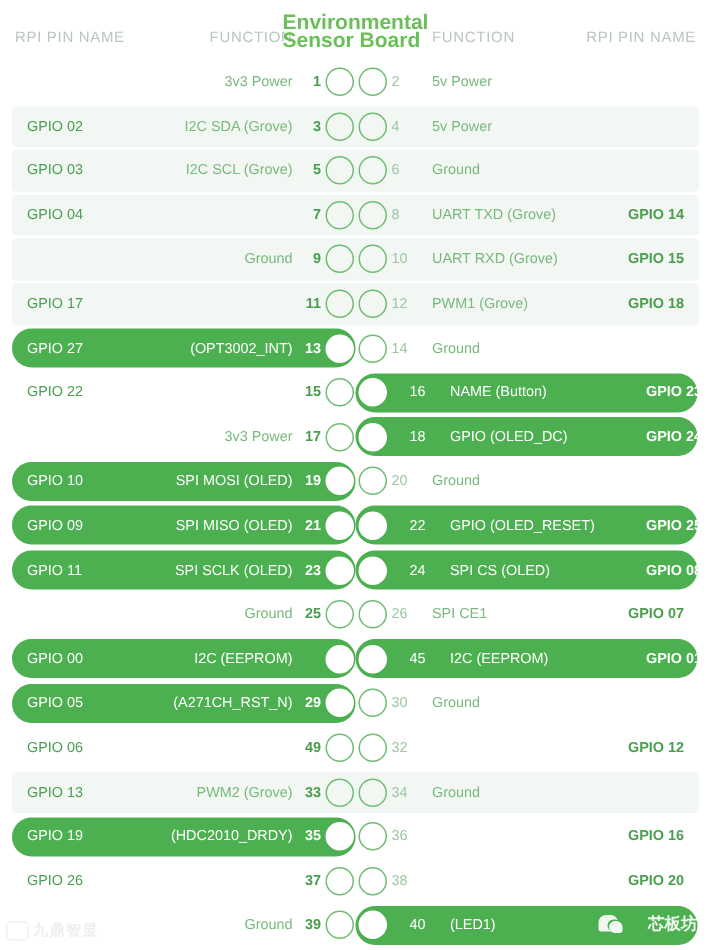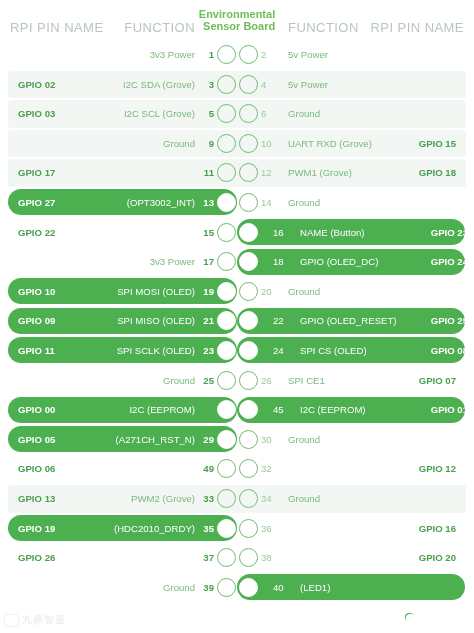--- a/index.html
+++ b/index.html
@@ -11,30 +11,30 @@
     position:relative;
   }
   .sheet{width:474px;height:633px;position:relative;}
 
   
   .hdr{
     position:relative;height:40px;
   }
   .hdr-cell{
     position:absolute;top:0;
-    font-size:13px;letter-spacing:.45px;
+    font-size:10px;letter-spacing:.45px;
     color:#b9c6bd;text-transform:uppercase;
     white-space:nowrap;
   }
   .hdr-l-name{left:10px;top:20px;}
   .hdr-l-func{left:195px;top:20px;transform:translateX(-100%);}
   .hdr-center{
     left:237px;top:9px;transform:translateX(-50%);
-    text-align:right;color:#6bbf59;font-weight:bold;
-    font-size:11px;letter-spacing:0;line-height:11.5px;
+    text-align:left;color:#6bbf59;font-weight:bold;
+    font-size:14px;letter-spacing:0;line-height:11.5px;
     text-transform:none;
   }
   .hdr-r-func{left:288px;top:20px;}
   .hdr-r-name{left:464px;top:20px;transform:translateX(-100%);}
 
   
   .rows{position:relative;}
   .row{
     position:relative;
     height:29.6px;
@@ -52,21 +52,21 @@
     background:#4caf50;border-radius:13px;
   }
   .pill.left{left:8px;right:237px;}
   .pill.right{left:237px;right:9px;}
 
   
   .c{
     position:absolute;top:0;height:29.6px;line-height:29.6px;
     font-size:9.6px;white-space:nowrap;
   }
-  .c-lname{left:18px;font-weight:bold;color:#4a9e4f;text-align:center;}
+  .c-lname{left:18px;font-weight:normal;color:#4a9e4f;text-align:center;}
   .c-lfunc{left:195px;transform:translateX(-100%);color:#79b97c;}
   .c-lnum{left:214px;transform:translateX(-100%);font-weight:bold;color:#4a9e4f;}
   .c-rnum{left:261px;color:#9dc7a2;}
   .c-rfunc{left:288px;color:#79b97c;}
   .c-rname{left:456px;transform:translateX(-100%);font-weight:bold;color:#4a9e4f;}
 
   
   .row.hl-l .c-lname,.row.hl-l .c-lfunc,.row.hl-l .c-lnum{color:#ffffff;}
   .row.hl-r .c-rname,.row.hl-r .c-rfunc,.row.hl-r .c-rnum{color:#ffffff;margin-left:12px;}
 
@@ -157,20 +157,31 @@
         <div class="c c-lfunc">I2C SCL (Grove)</div>
         <div class="c c-lnum">5</div>
         <div class="dot l"></div>
         <div class="dot r"></div>
         <div class="c c-rnum">6</div>
         <div class="c c-rfunc">Ground</div>
         <div class="c c-rname"></div>
       </div>
       <div class="row">
         <div class="zebra"></div>
+        <div class="c c-lname">GPIO 04</div>
+        <div class="c c-lfunc"></div>
+        <div class="c c-lnum">7</div>
+        <div class="dot l"></div>
+        <div class="dot r"></div>
+        <div class="c c-rnum">8</div>
+        <div class="c c-rfunc">UART TXD (Grove)</div>
+        <div class="c c-rname">GPIO 14</div>
+      </div>
+      <div class="row">
+        <div class="zebra"></div>
         <div class="c c-lname"></div>
         <div class="c c-lfunc">Ground</div>
         <div class="c c-lnum">9</div>
         <div class="dot l"></div>
         <div class="dot r"></div>
         <div class="c c-rnum">10</div>
         <div class="c c-rfunc">UART RXD (Grove)</div>
         <div class="c c-rname">GPIO 15</div>
       </div>
       <div class="row">

